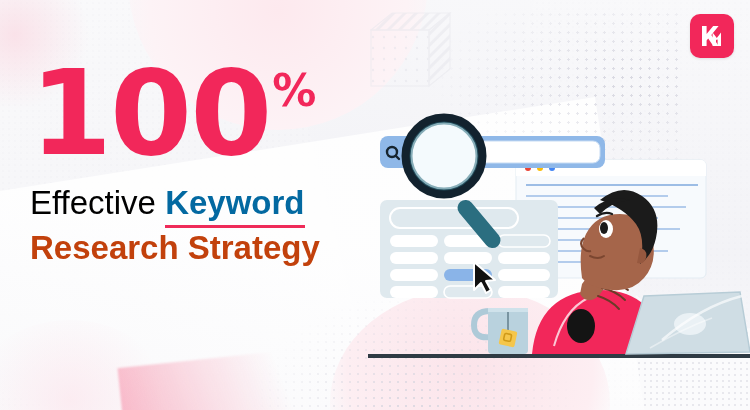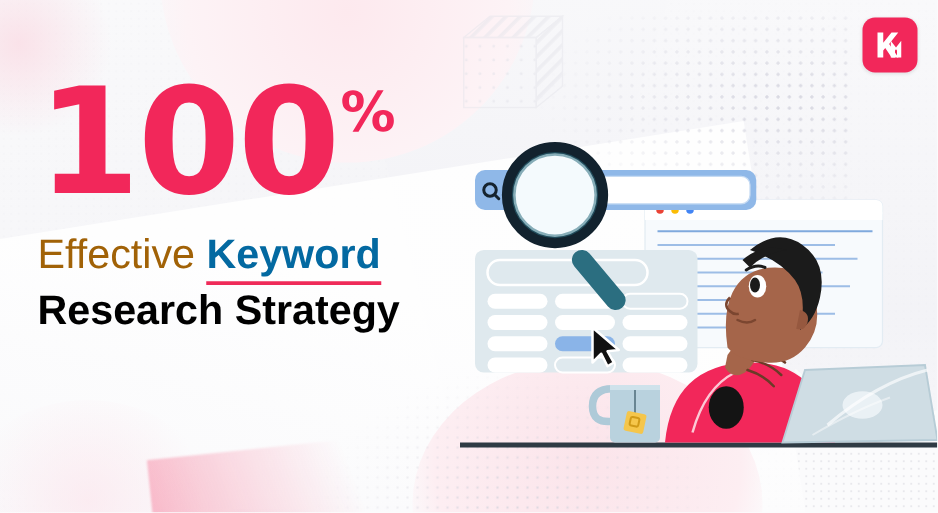--- a/index.html
+++ b/index.html
@@ -100,31 +100,31 @@
     font-family:"DejaVu Sans", sans-serif;
   }
   .pct-sign{
     font-size:44px;font-weight:700;margin-top:10px;margin-left:2px;
     font-family:"DejaVu Sans", sans-serif;
   }
   .line2{
     margin-top:18px;font-size:33px;line-height:1.18;color:#2b2b2b;
     white-space:nowrap;
   }
-  .w-light{font-weight:300;color:#a16207;}
+  .w-light{font-weight:300;color:#000000;}
   .w-bold{font-weight:700;color:#0369a1;}
   .ul{
     position:relative;display:inline-block;
   }
   .ul::after{
     content:"";position:absolute;left:0;right:0;bottom:-5px;height:3px;
     background:#ef2b59;
   }
   .line3{
-    margin-top:6px;font-size:33px;line-height:1.18;color:#000000;
+    margin-top:6px;font-size:33px;line-height:1.18;color:#c2410c;
     font-weight:700;white-space:nowrap;
   }
 
   
   .illus{position:absolute;left:368px;top:96px;width:382px;height:300px;}
 </style>
 </head>
 <body>
 
 <div id="banner">

